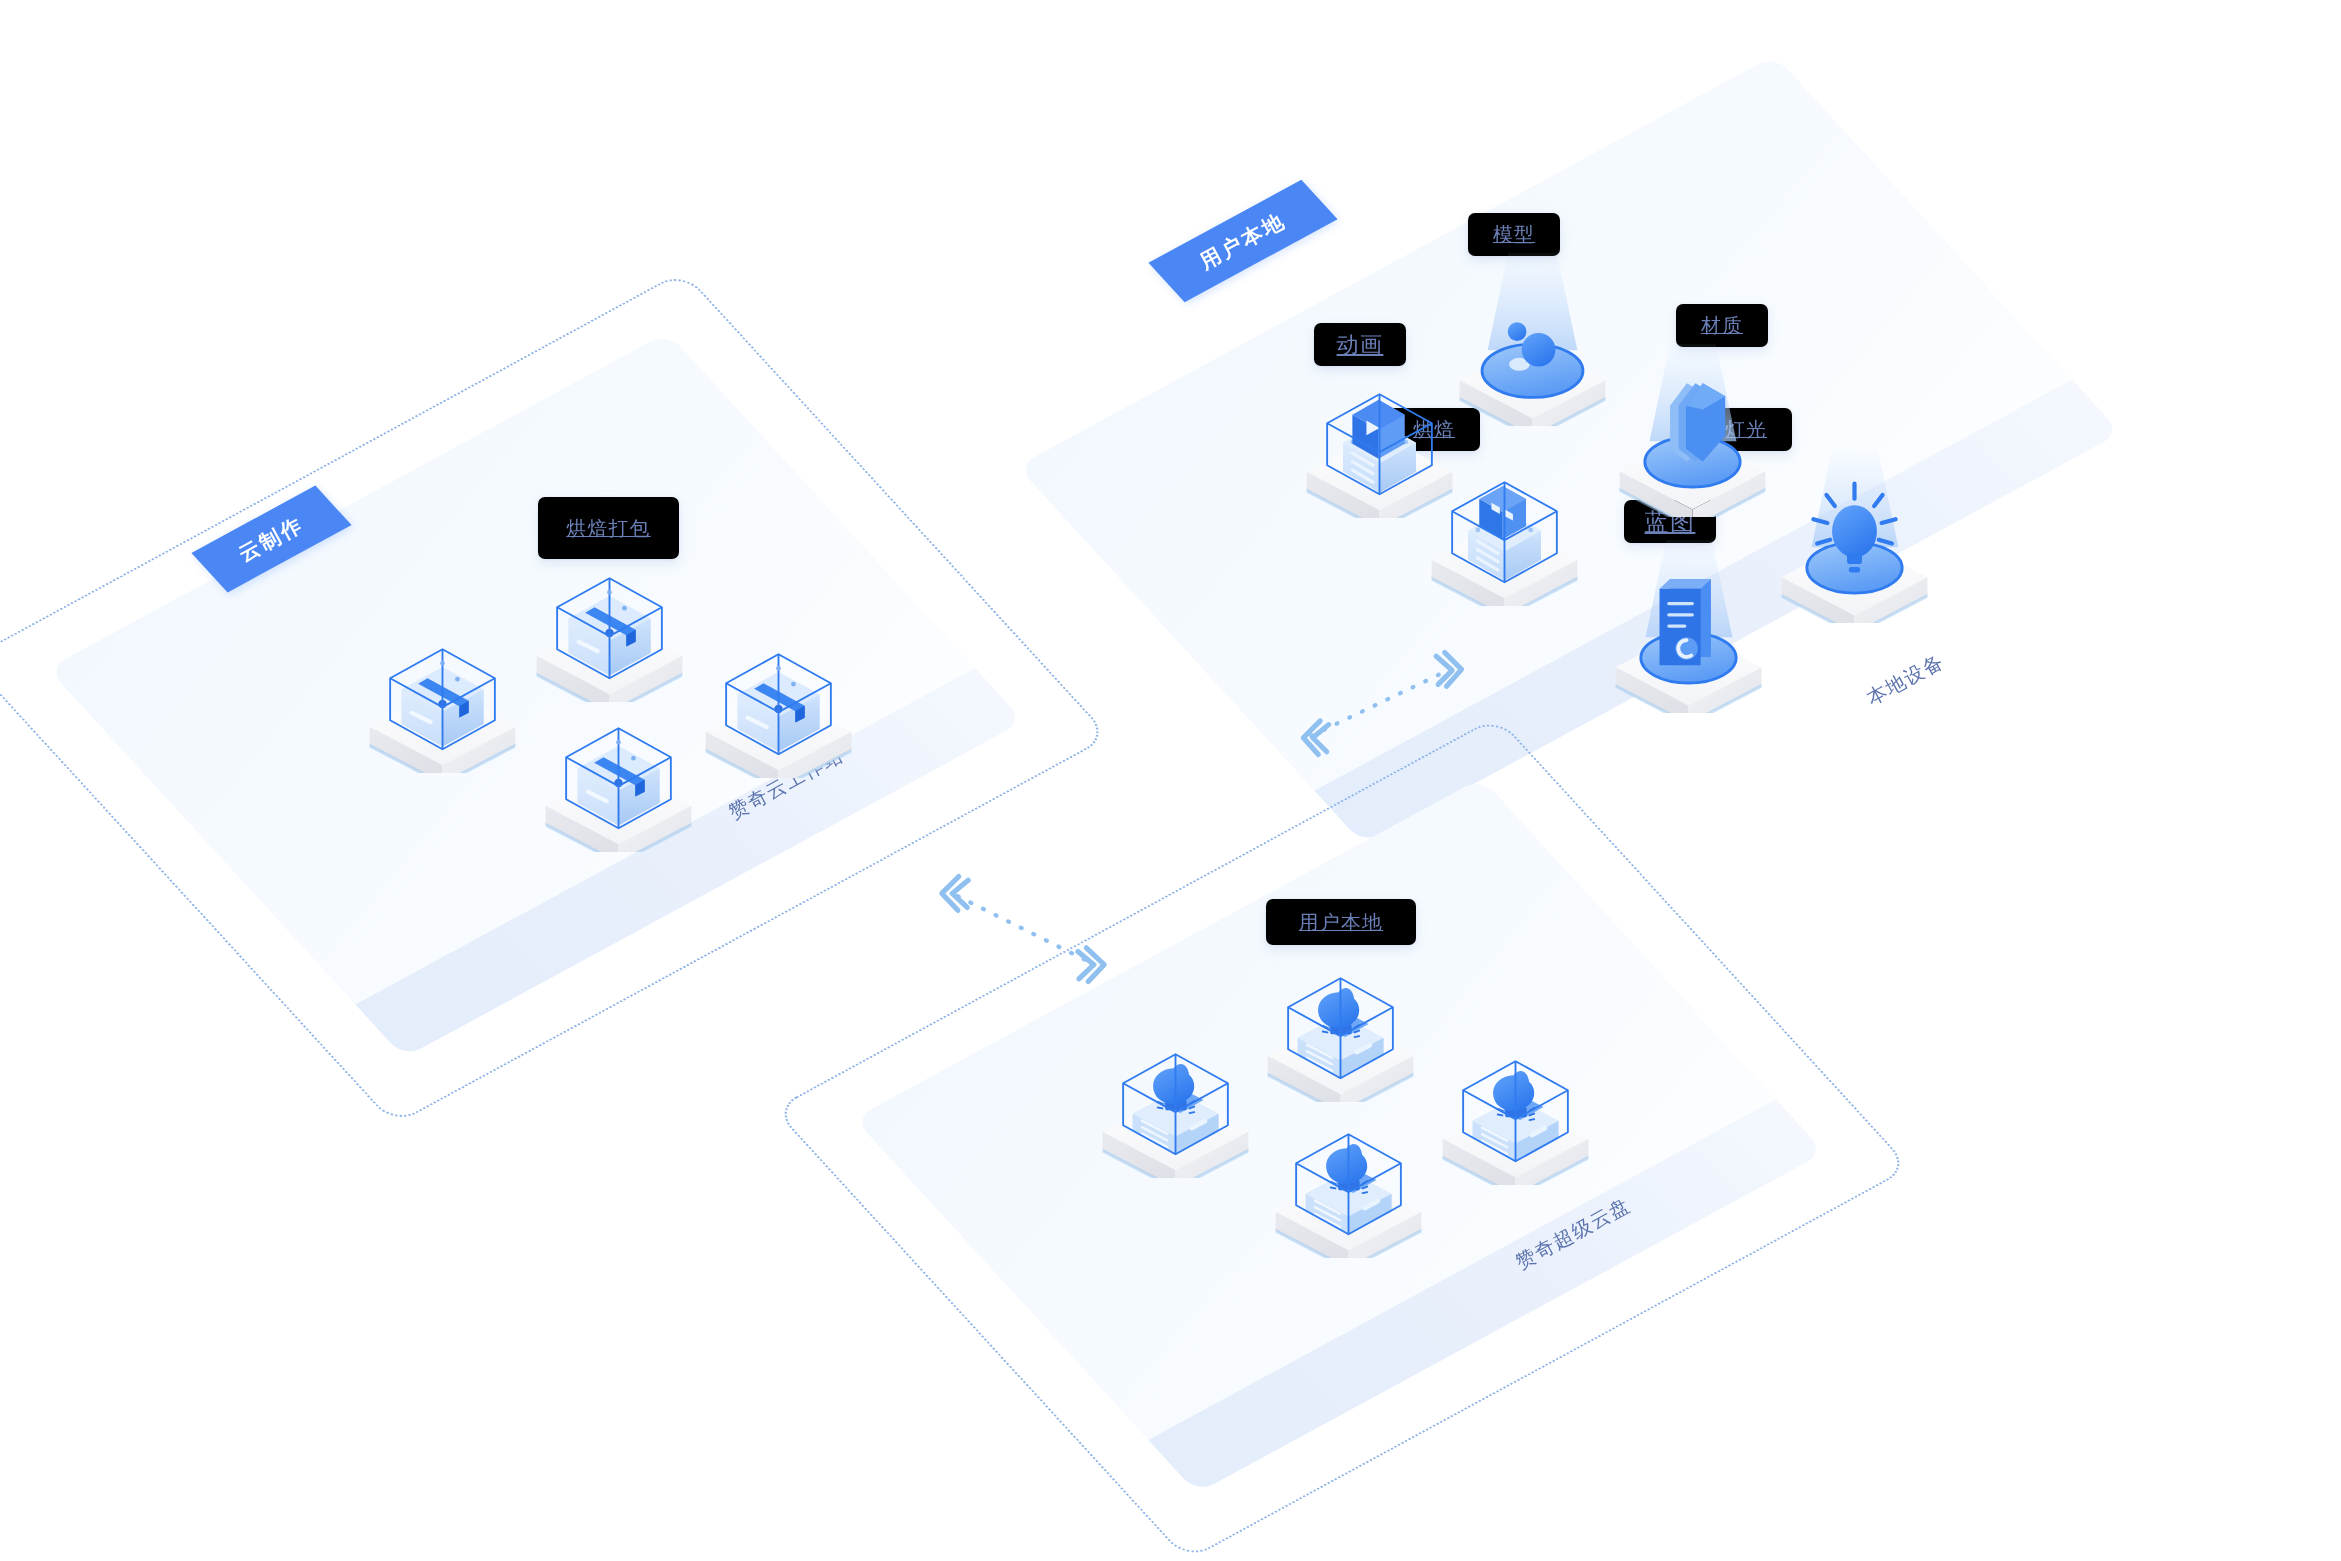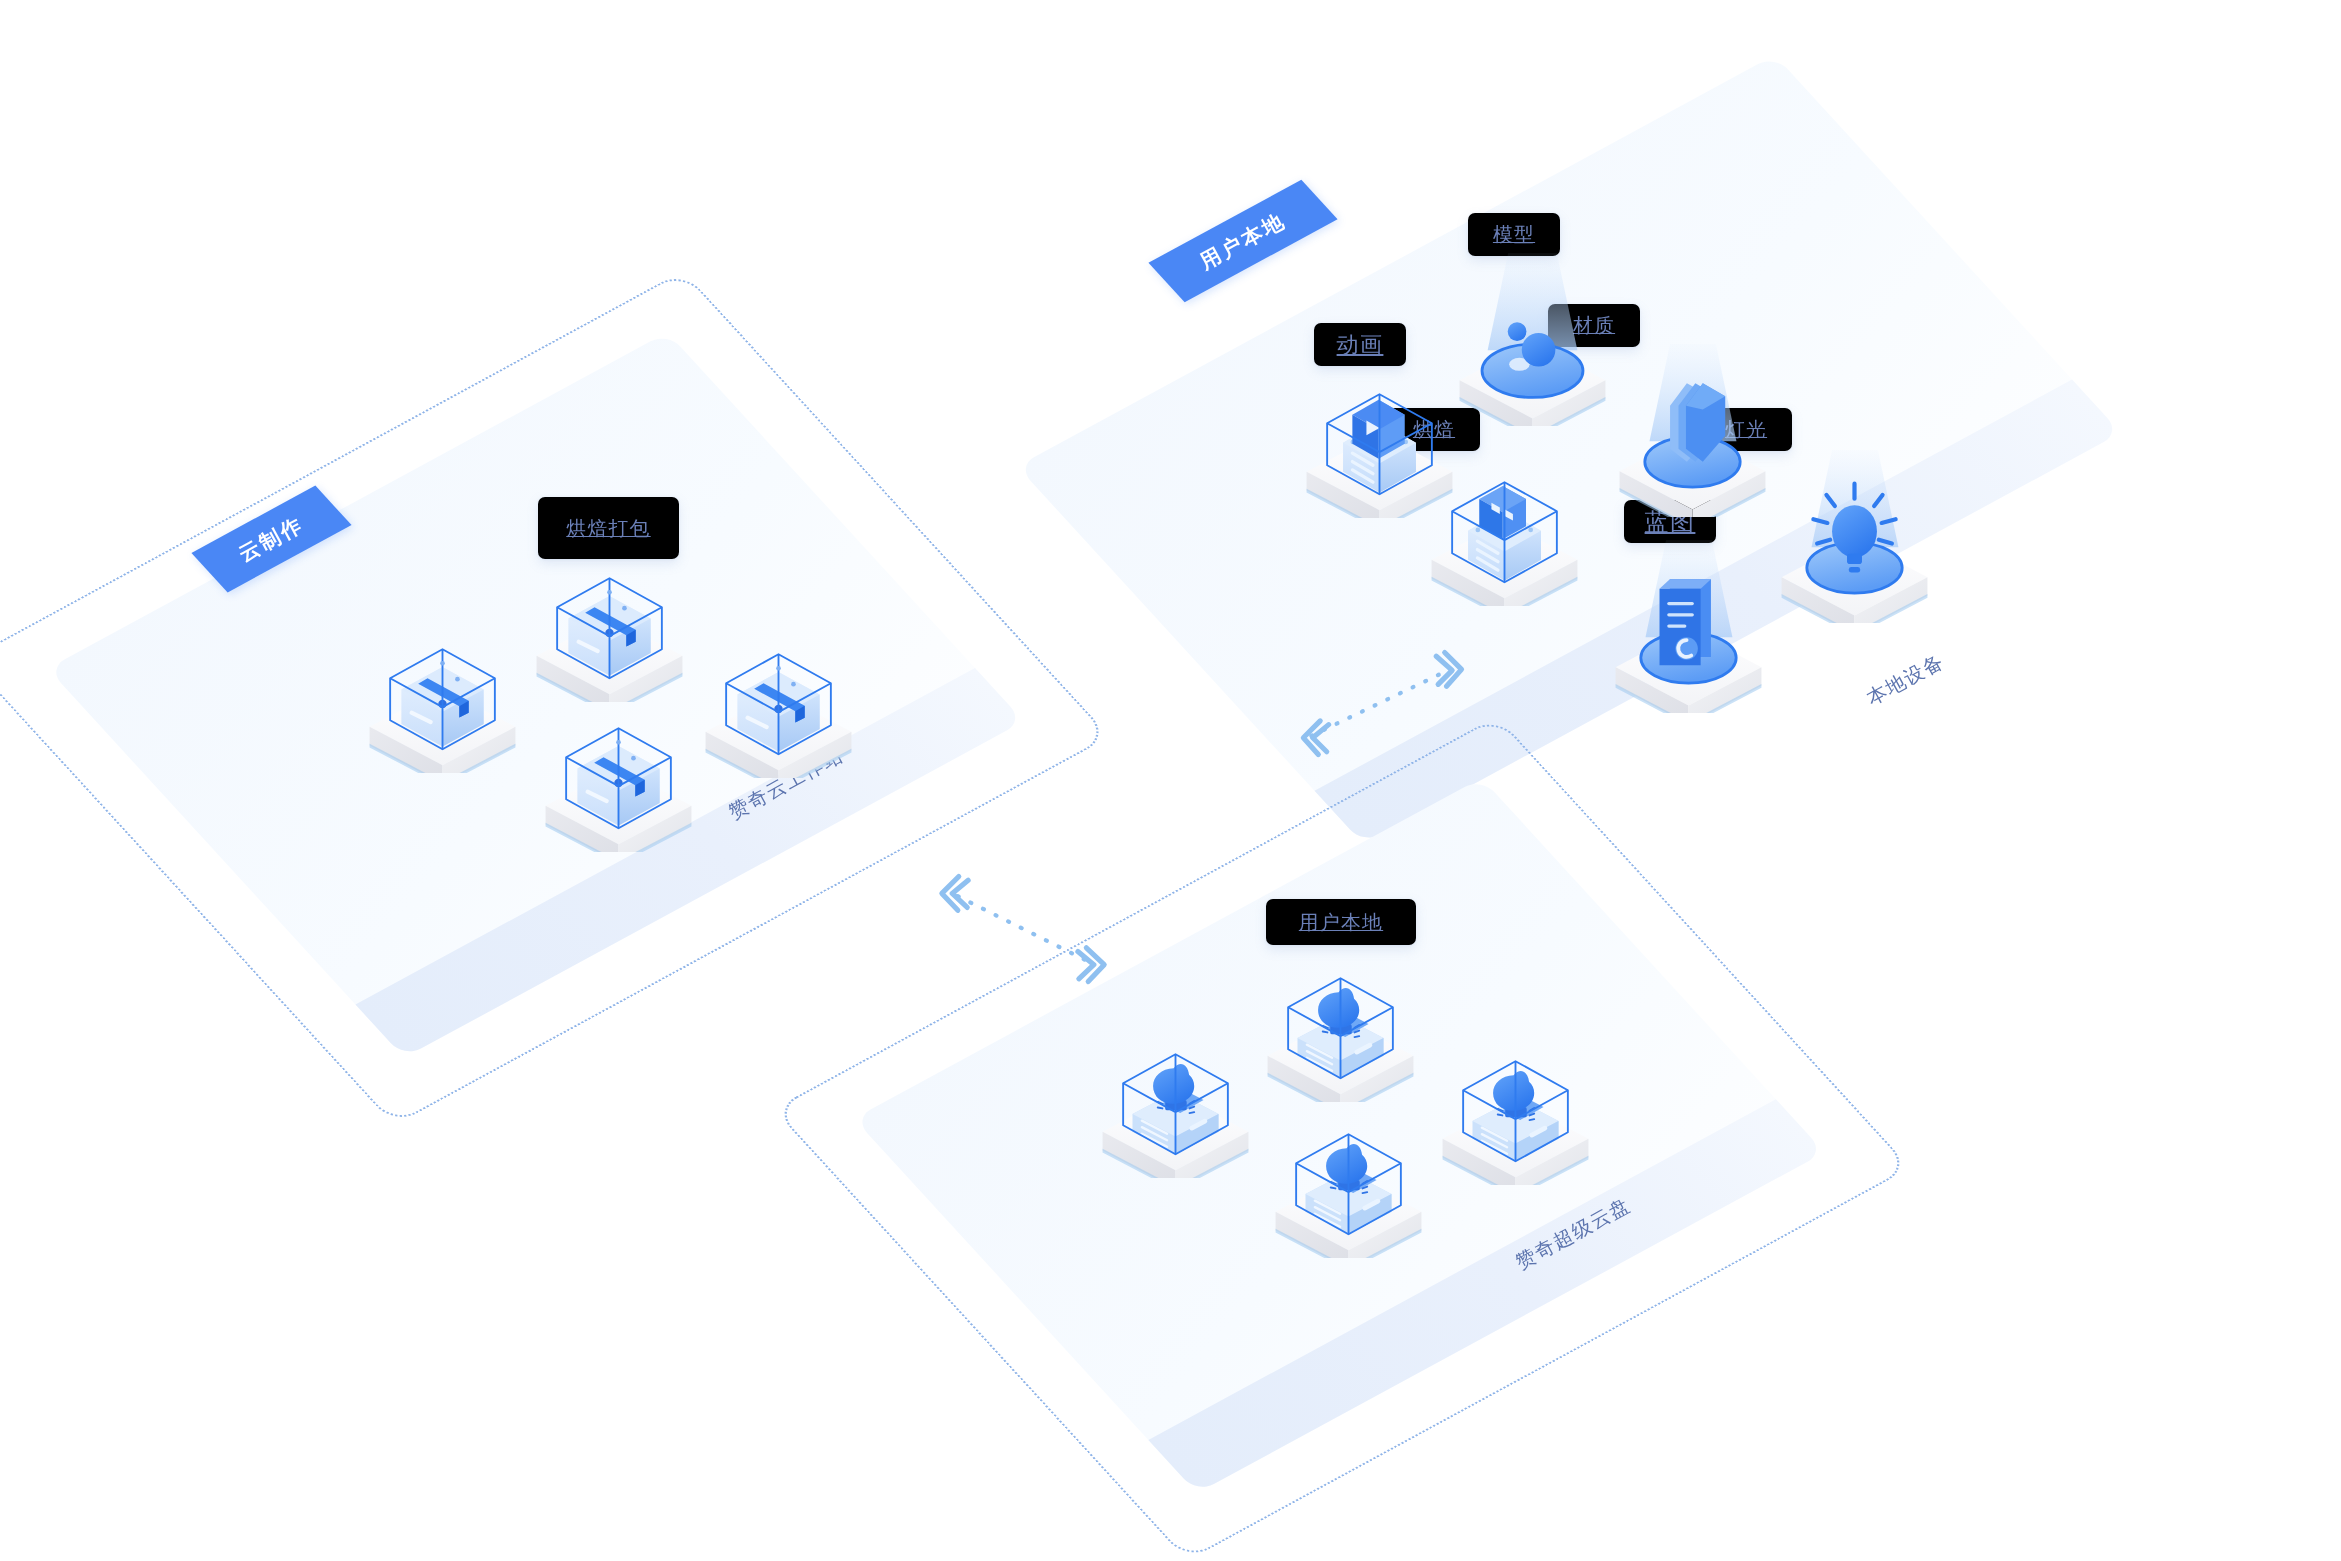--- a/index.html
+++ b/index.html
@@ -230,21 +230,21 @@
   <div style="position:absolute;left:1862px;top:688px;transform:rotate(-28.5deg);transform-origin:0 0;
               font-size:19.7px;color:#5C74AE;letter-spacing:1.4px;white-space:nowrap;">本地设备</div>
 
   <div class="ribbon" style="left:1156px;top:215px;width:174px;height:52px;font-size:20.6px;
               transform:rotate(-28.5deg) skewX(14deg);transform-origin:50% 50%;">
     <span style="transform:skewX(-14deg);display:block">用户本地</span>
   </div>
 
   <div class="chip" style="left:1468px;top:213px;width:92px;height:43px;font-size:19.7px;">模型</div>
   <div class="chip" style="left:1314px;top:323px;width:92px;height:43px;font-size:22px;">动画</div>
-  <div class="chip" style="left:1548px;top:304px;width:92px;height:43px;font-size:19.7px;">材质</div>
+  <div class="chip" style="left:1676px;top:304px;width:92px;height:43px;font-size:19.7px;">材质</div>
   <div class="chip" style="left:1388px;top:408px;width:92px;height:43px;font-size:19.7px;">烘焙</div>
   <div class="chip" style="left:1700px;top:408px;width:92px;height:43px;font-size:19.7px;">灯光</div>
   <div class="chip" style="left:1624px;top:500px;width:92px;height:43px;font-size:24px;">蓝图</div>
 
   <div class="node" style="left:1439px;top:253px;">
     <svg class="art" width="187" height="173" viewBox="0 0 400 370">
       <path d="M148 0 L252 0 L296 208 L104 208 Z" fill="url(#gBeam)"></path>
       <path d="M200 190 L356 272 L200 354 L44 272 Z" fill="url(#gSlabTop)"></path>
       <path d="M44 272 L200 354 L200 394 L44 312 Z" fill="url(#gSlabL)"></path>
       <path d="M356 272 L200 354 L200 394 L356 312 Z" fill="url(#gSlabR)"></path>

